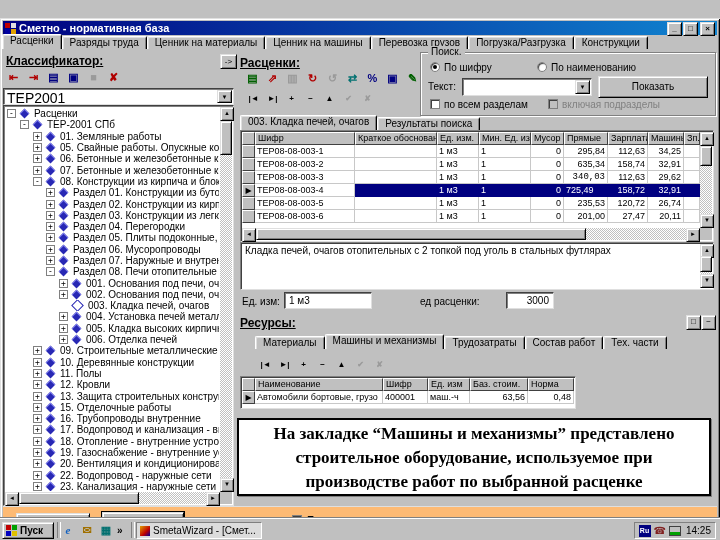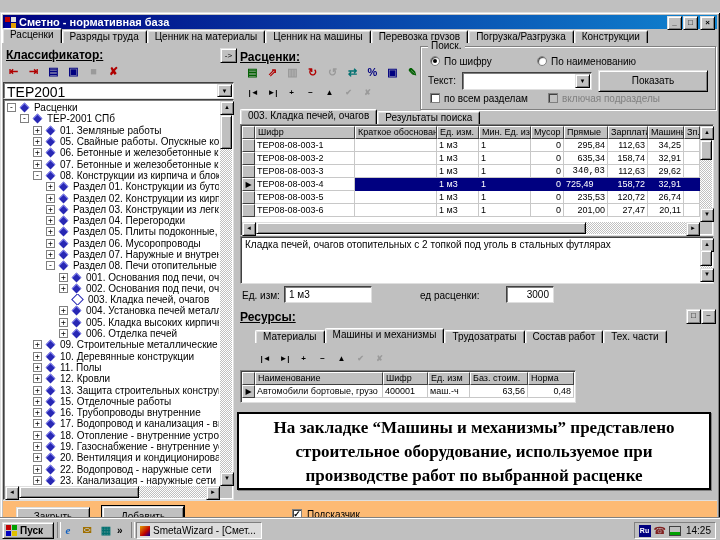--- a/index.html
+++ b/index.html
@@ -7,21 +7,21 @@
        font-family:"Liberation Sans",sans-serif;font-size:11px;color:#000;}
   .screen{position:relative;width:720px;height:540px;}
   
   .r{background:#c0c0c0;border:1px solid;border-color:#dfdfdf #000 #000 #dfdfdf;
      box-shadow:inset 1px 1px 0 #fff, inset -1px -1px 0 #808080;}
   .sunk{border:1px solid;border-color:#808080 #dfdfdf #dfdfdf #808080;
         box-shadow:inset 1px 1px 0 #404040;}
   .field{background:#fff;border:1px solid;border-color:#404040 #dfdfdf #dfdfdf #404040;
          box-shadow:inset 1px 1px 0 #808080;}
   
-  .appwin{position:absolute;left:0;top:12px;width:720px;height:518px;background:#c0c0c0;
+  .appwin{position:absolute;left:0;top:18px;width:720px;height:518px;background:#c0c0c0;
           box-shadow:inset 1px 1px 0 #dfdfdf, inset -1px -1px 0 #000, inset 2px 2px 0 #fff, inset -2px -2px 0 #808080;}
   .titlebar{position:absolute;left:3px;top:3px;width:714px;height:14px;
             background:linear-gradient(90deg,#000080,#1084d0);display:flex;align-items:center;}
   .titlebar .ttl{color:#fff;font-weight:bold;font-size:11px;margin-left:3px;white-space:nowrap;}
   .appicon{width:11px;height:11px;margin-left:2px;display:grid;grid-template-columns:5px 5px;grid-template-rows:5px 5px;gap:1px;}
   .appicon i{display:block;}
   .winbtns{position:absolute;right:2px;top:1px;display:flex;gap:0;}
   .wbtn{width:13px;height:12px;font-size:8px;line-height:11px;text-align:center;font-weight:bold;margin-left:1px;}
   .wbtn.close{margin-left:2px;}
   

